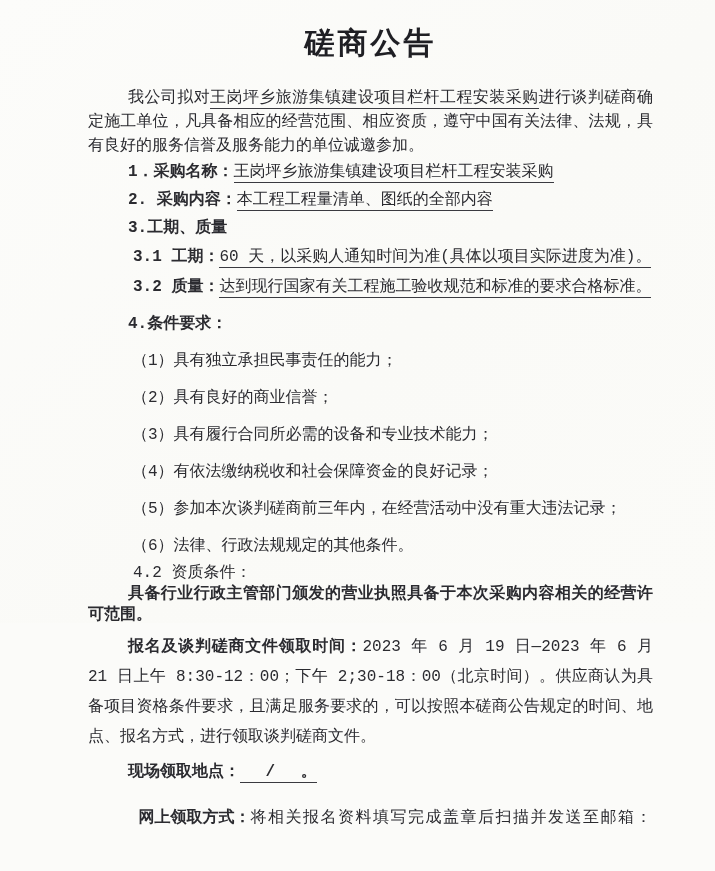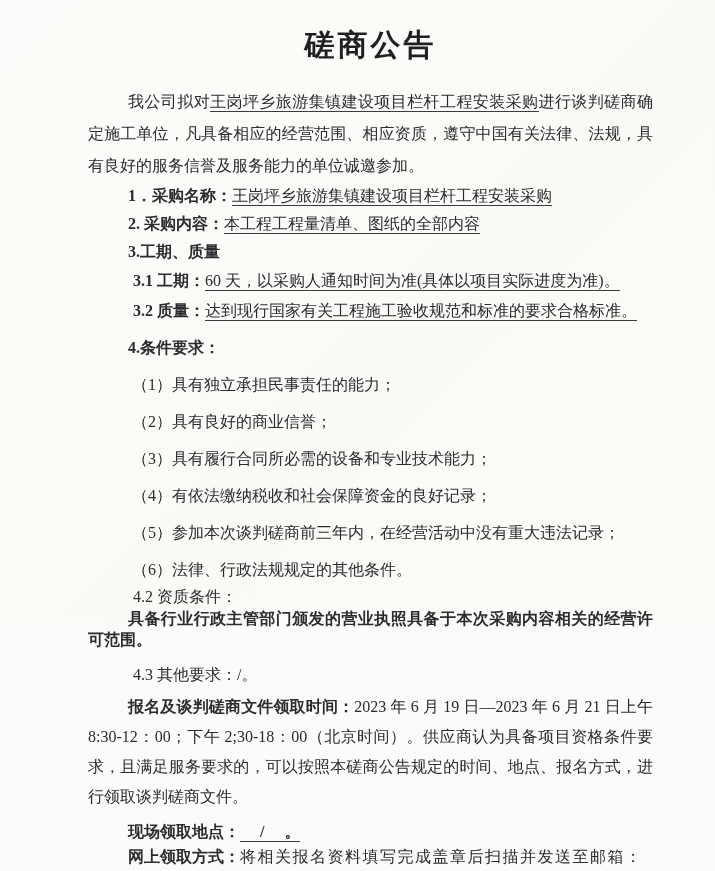--- a/index.html
+++ b/index.html
@@ -6,35 +6,35 @@
   body {
     width: 715px; height: 871px;
     background: #fbfbf9;
     overflow: hidden;
   }
   .paper {
     width: 715px; height: 623px;
     box-sizing: border-box;
     background: linear-gradient(135deg, #fcfcfa 0%, #fafaf7 55%, #fbfbf8 100%);
     color: #2b2b30;
-    font-family: Liberation Serif, serif;
+    font-family: Liberation Mono, monospace;
     font-size: 16px;
     padding: 20px 62px 0 88px;
   }
   .title {
     text-align: center;
     font-size: 30px;
     line-height: 38px;
     font-weight: bold;
     letter-spacing: 3px;
     color: #1f1f24;
     margin: 6px 0 22px 0;
   }
   p { margin: 0; }
-  .para { text-align: justify; line-height: 32px; text-indent: 2.5em; }
+  .para { text-align: justify; line-height: 24px; text-indent: 2.5em; }
   .line { line-height: 22px; }
   .b { font-weight: bold; }
   .u { border-bottom: 1px solid #3a3a40; padding-bottom: 1px; }
   .ind1 { margin-left: 40px; }
   .ind2 { margin-left: 45px; }
   .ind3 { margin-left: 44px; }
 
   .intro        { margin-top: 0; }
   .item1        { margin-top: 3px; }
   .item2        { margin-top: 6px; }
@@ -43,21 +43,21 @@
   .item3-2      { margin-top: 8px; }
   .item4        { margin-top: 15px; }
   .item4-1      { margin-top: 22px; }
   .cond         { margin-top: 15px; }
   .item4-2      { margin-top: 5px; }
   .qual-body    { line-height: 21px; text-align: justify; text-indent: 2.5em; font-weight: bold; margin-top: 0; }
   .item4-3      { margin-top: 14px; }
   .registration { margin-top: 6px; line-height: 30px; text-align: justify; text-indent: 2.5em; }
   .item5        { margin-top: 2px; }
   .onsite       { margin-top: 9px; }
-  .online       { margin-top: 3px; }
+  .online       { margin-top: 24px; text-align: right; }
   .online .body { letter-spacing: 1.5px; }
 </style>
 </head>
 <body>
 
 <div class="paper">
 
   <h1 class="title">磋商公告</h1>
 
   <p class="para intro"><span>我公司拟对</span><span class="u">王岗坪乡旅游集镇建设项目栏杆工程安装采购</span><span>进行谈判磋商确定施工单位，凡具备相应的经营范围、相应资质，遵守中国有关法律、法规，具有良好的服务信誉及服务能力的单位诚邀参加。</span></p>
@@ -79,21 +79,20 @@
   <p class="line ind3 cond">（2）具有良好的商业信誉；</p>
   <p class="line ind3 cond">（3）具有履行合同所必需的设备和专业技术能力；</p>
   <p class="line ind3 cond">（4）有依法缴纳税收和社会保障资金的良好记录；</p>
   <p class="line ind3 cond">（5）参加本次谈判磋商前三年内，在经营活动中没有重大违法记录；</p>
   <p class="line ind3 cond">（6）法律、行政法规规定的其他条件。</p>
 
   <p class="line ind2 item4-2"><span>4.2 资质条件：</span></p>
 
   <p class="qual-body">具备行业行政主管部门颁发的营业执照具备于本次采购内容相关的经营许可范围。</p>
 
-  <p class="line ind2 item4-3"><span>4.3 其他要求：/。</span></p>
 
   <p class="registration"><span class="b">报名及谈判磋商文件领取时间：</span><span>2023 年 6 月 19 日—2023 年 6 月 21 日上午 8:30-12：00；下午 2;30-18：00（北京时间）。供应商认为具备项目资格条件要求，且满足服务要求的，可以按照本磋商公告规定的时间、地点、报名方式，进行领取谈判磋商文件。</span></p>
 
 
   <p class="line ind1 onsite"><span class="b">现场领取地点：</span><span class="u b">　 / 　。</span></p>
 
   <p class="line ind1 online"><span class="b">网上领取方式：</span><span class="body">将相关报名资料填写完成盖章后扫描并发送至邮箱：</span></p>
 
 </div>
 

